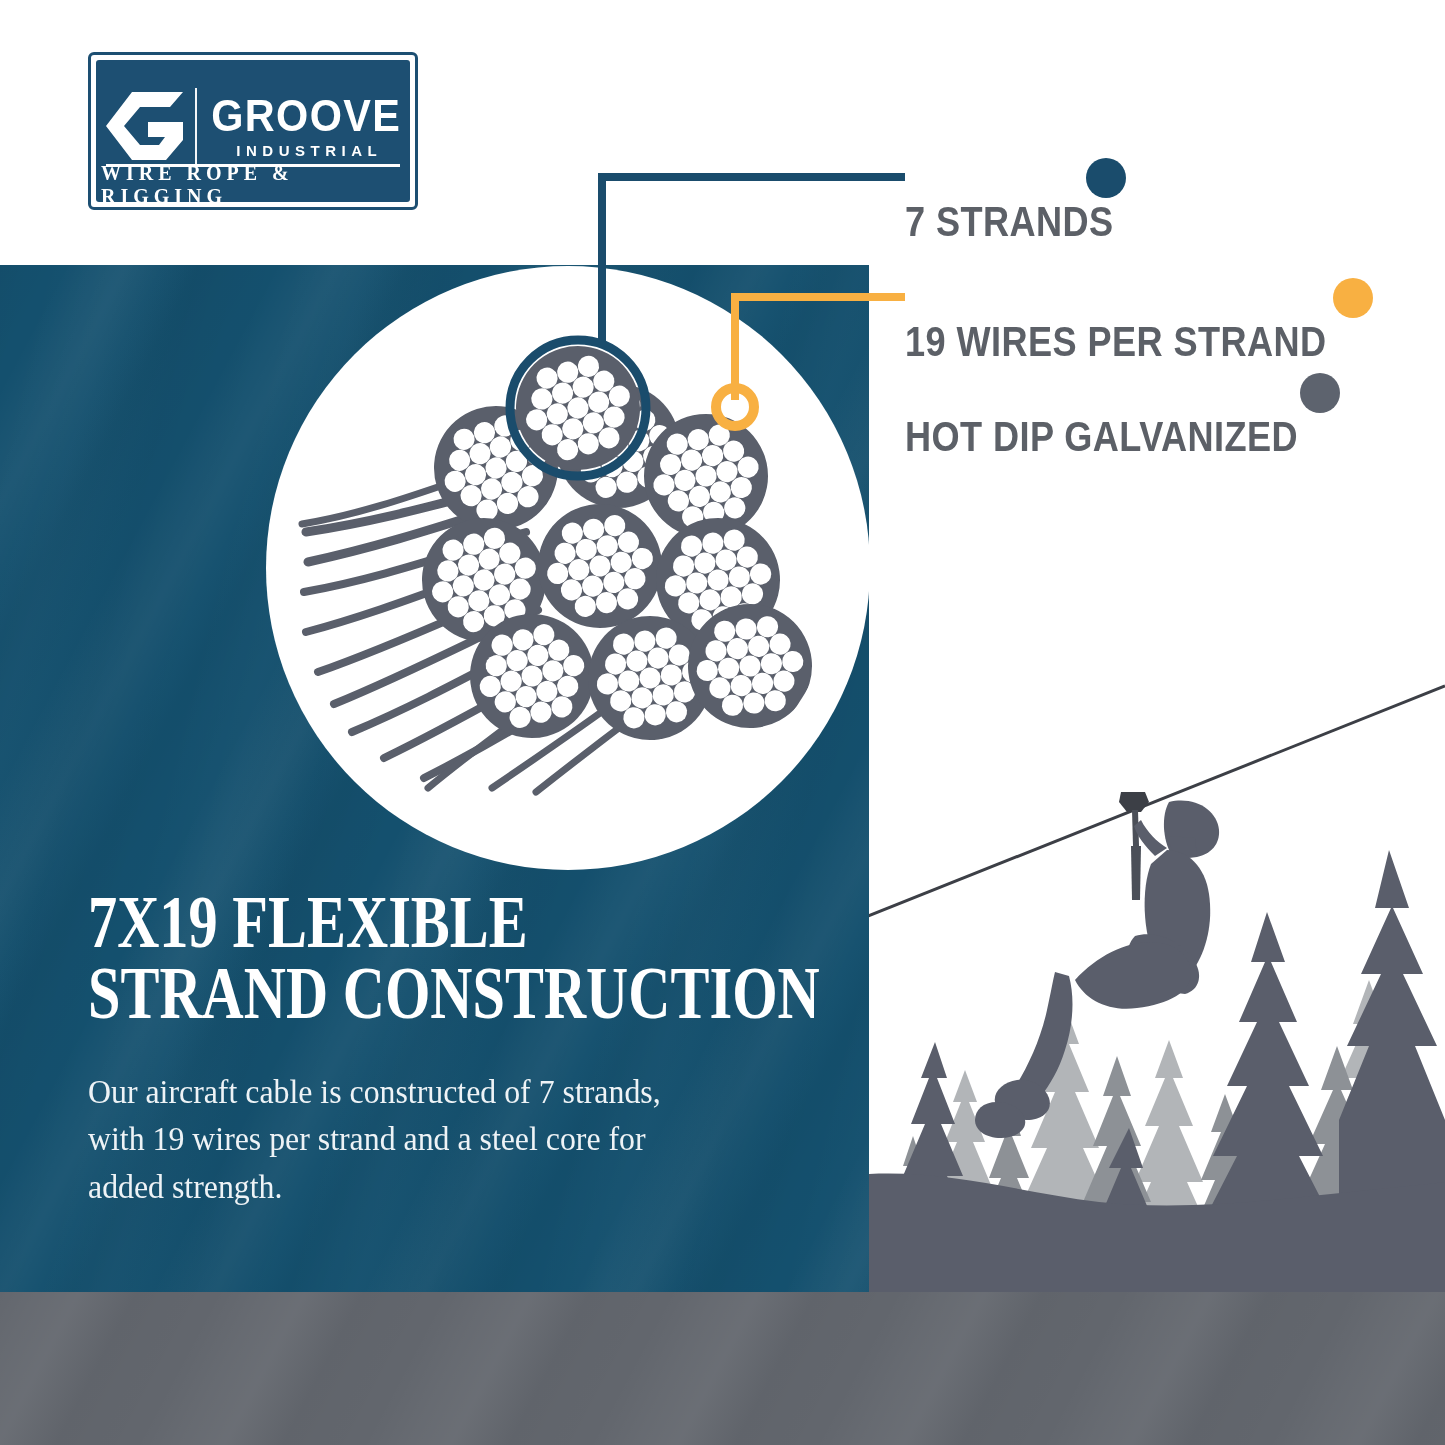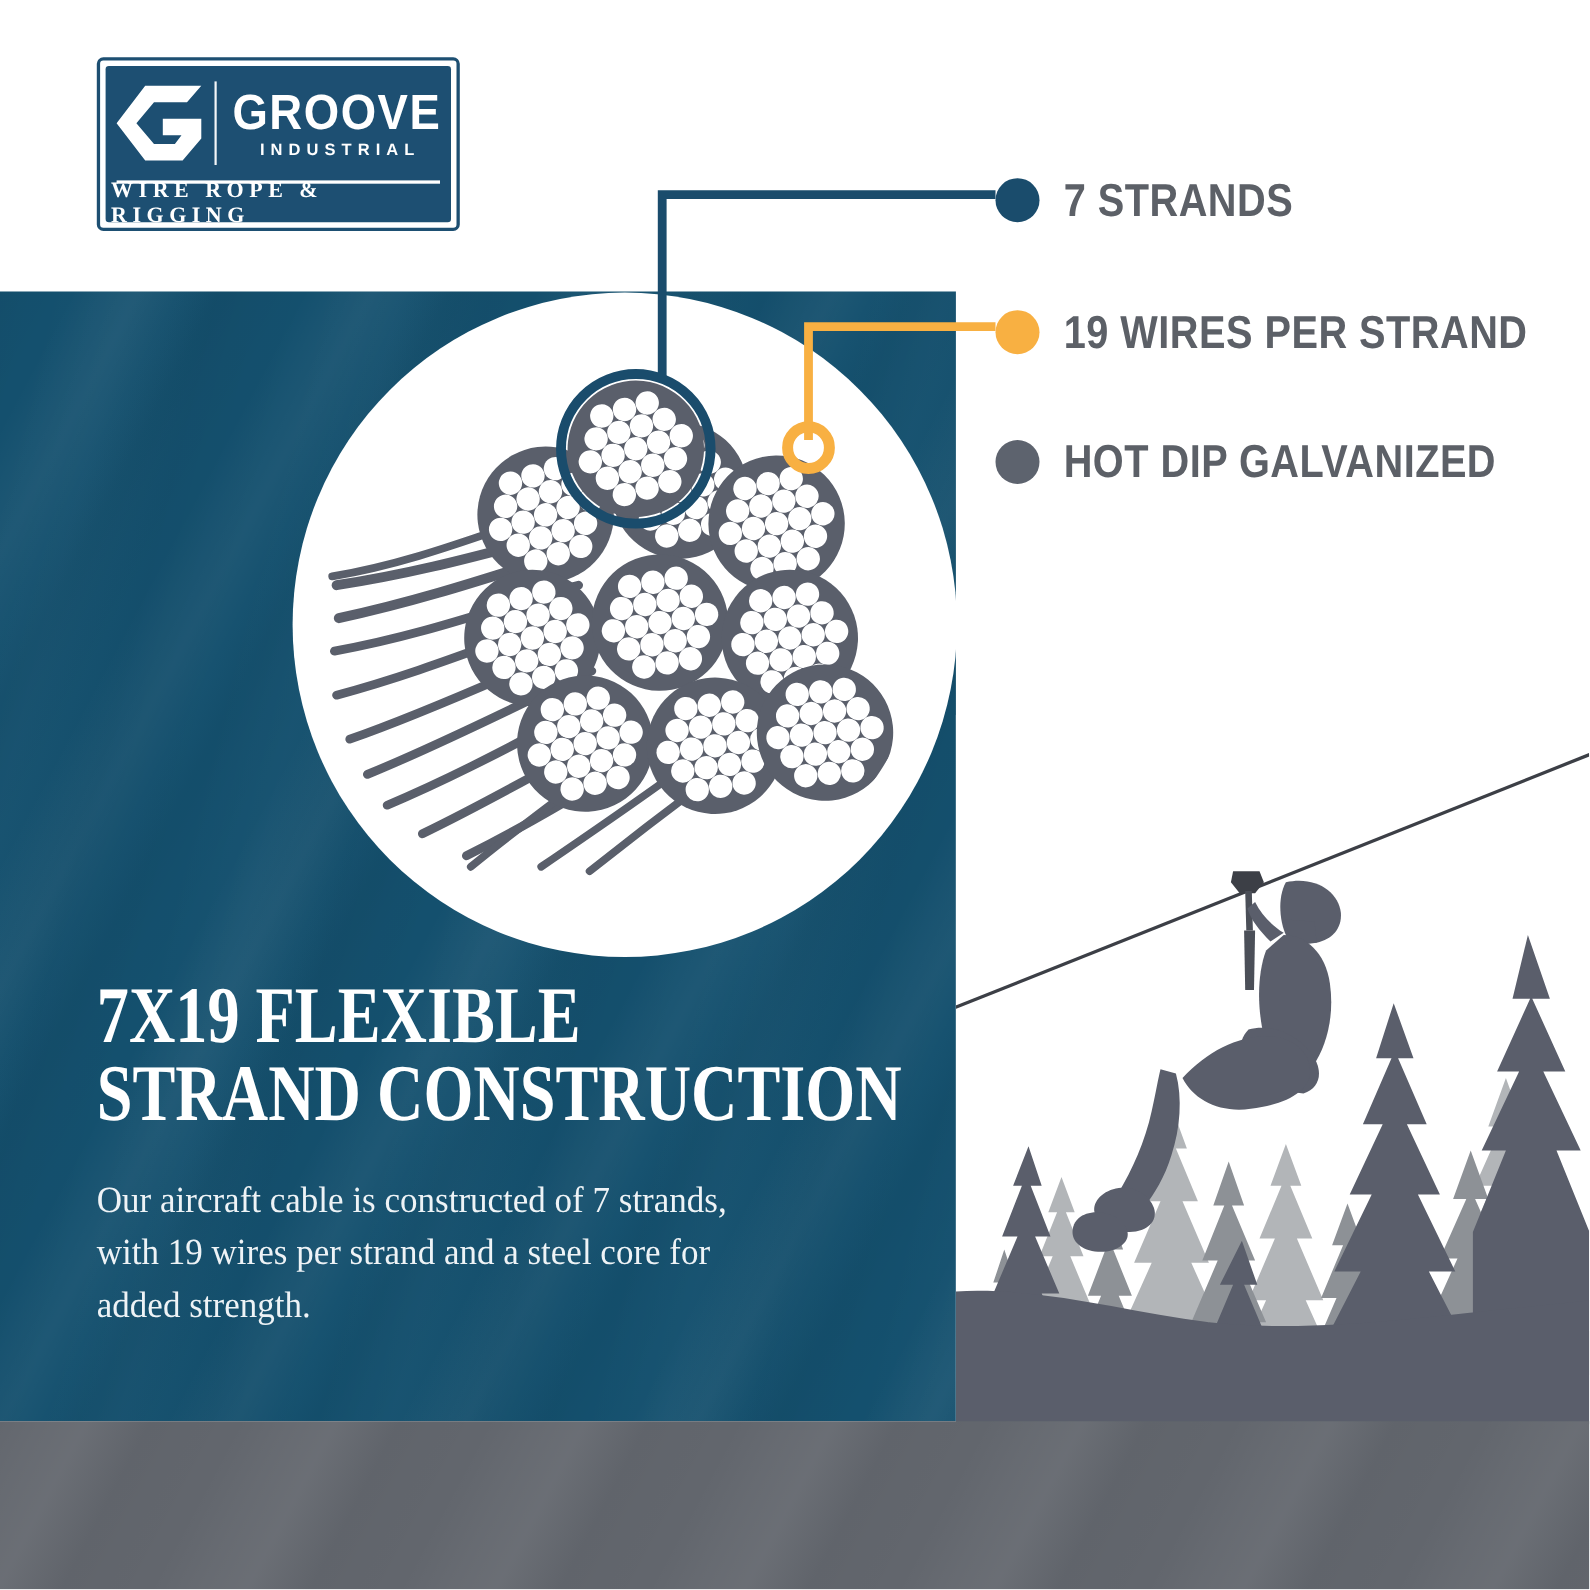--- a/index.html
+++ b/index.html
@@ -19,21 +19,21 @@
     border:3px solid #1d4f72;
     border-radius:6px;
     background:#ffffff;
     padding:5px;
   }
   .logo-inner{
     position:absolute;inset:5px;
     background:#1d4f72;
     border-radius:3px;
   }
-  .logo-top{position:absolute;left:0;top:0;right:0;height:104px;display:flex;align-items:center;}
+  .logo-top{position:absolute;left:0;top:14px;right:0;height:104px;display:flex;align-items:center;}
   .logo-mark{width:110px;height:100%;display:flex;align-items:center;justify-content:center;}
   .logo-divider{width:3px;height:76px;background:#ffffff;opacity:.95;}
   .logo-words{flex:1;display:flex;flex-direction:column;align-items:center;justify-content:center;padding-left:6px;}
   .logo-word1{
     color:#ffffff;font-weight:700;font-size:45px;line-height:.96;
     letter-spacing:1.5px;transform:scaleX(.92);font-family:"Liberation Sans",sans-serif;
   }
   .logo-word2{
     color:#ffffff;font-weight:700;font-size:15px;line-height:1;
     letter-spacing:5.5px;margin-top:6px;padding-left:5px;
@@ -80,31 +80,31 @@
   #white-disc{
     position:absolute;left:266px;top:266px;width:604px;height:604px;
     background:#ffffff;border-radius:50%;
   }
 
   
   #cable-art{position:absolute;left:288px;top:280px;width:560px;height:560px;}
 
   
   #callouts{position:absolute;left:0;top:0;width:1445px;height:470px;}
-  .callout-row{position:absolute;display:flex;align-items:center;}
+  .callout-row{position:absolute;display:flex;align-items:flex-end;flex-direction:column;}
   .callout-label{
     color:#5c6067;font-weight:700;
     font-family:"Liberation Sans", sans-serif;
     font-size:42px;letter-spacing:.5px;
     transform:scaleX(.86);transform-origin:left center;
     white-space:nowrap;
   }
   #callout-1{left:905px;top:158px;}
   #callout-2{left:905px;top:278px;}
-  #callout-3{left:905px;top:396px;}
+  #callout-3{left:905px;top:373px;}
   .dot{width:40px;height:40px;border-radius:50%;flex:0 0 auto;margin-right:22px;}
   .dot-navy{background:#1a4c6c;}
   .dot-orange{background:#f8b042;}
   .dot-gray{background:#5d636e;}
 
   
   #textblock{position:absolute;left:88px;top:888px;width:740px;font-family:Liberation Serif, serif;}
   .headline{
     color:#ffffff;font-weight:700;
     font-size:73px;line-height:.97;letter-spacing:0px;

